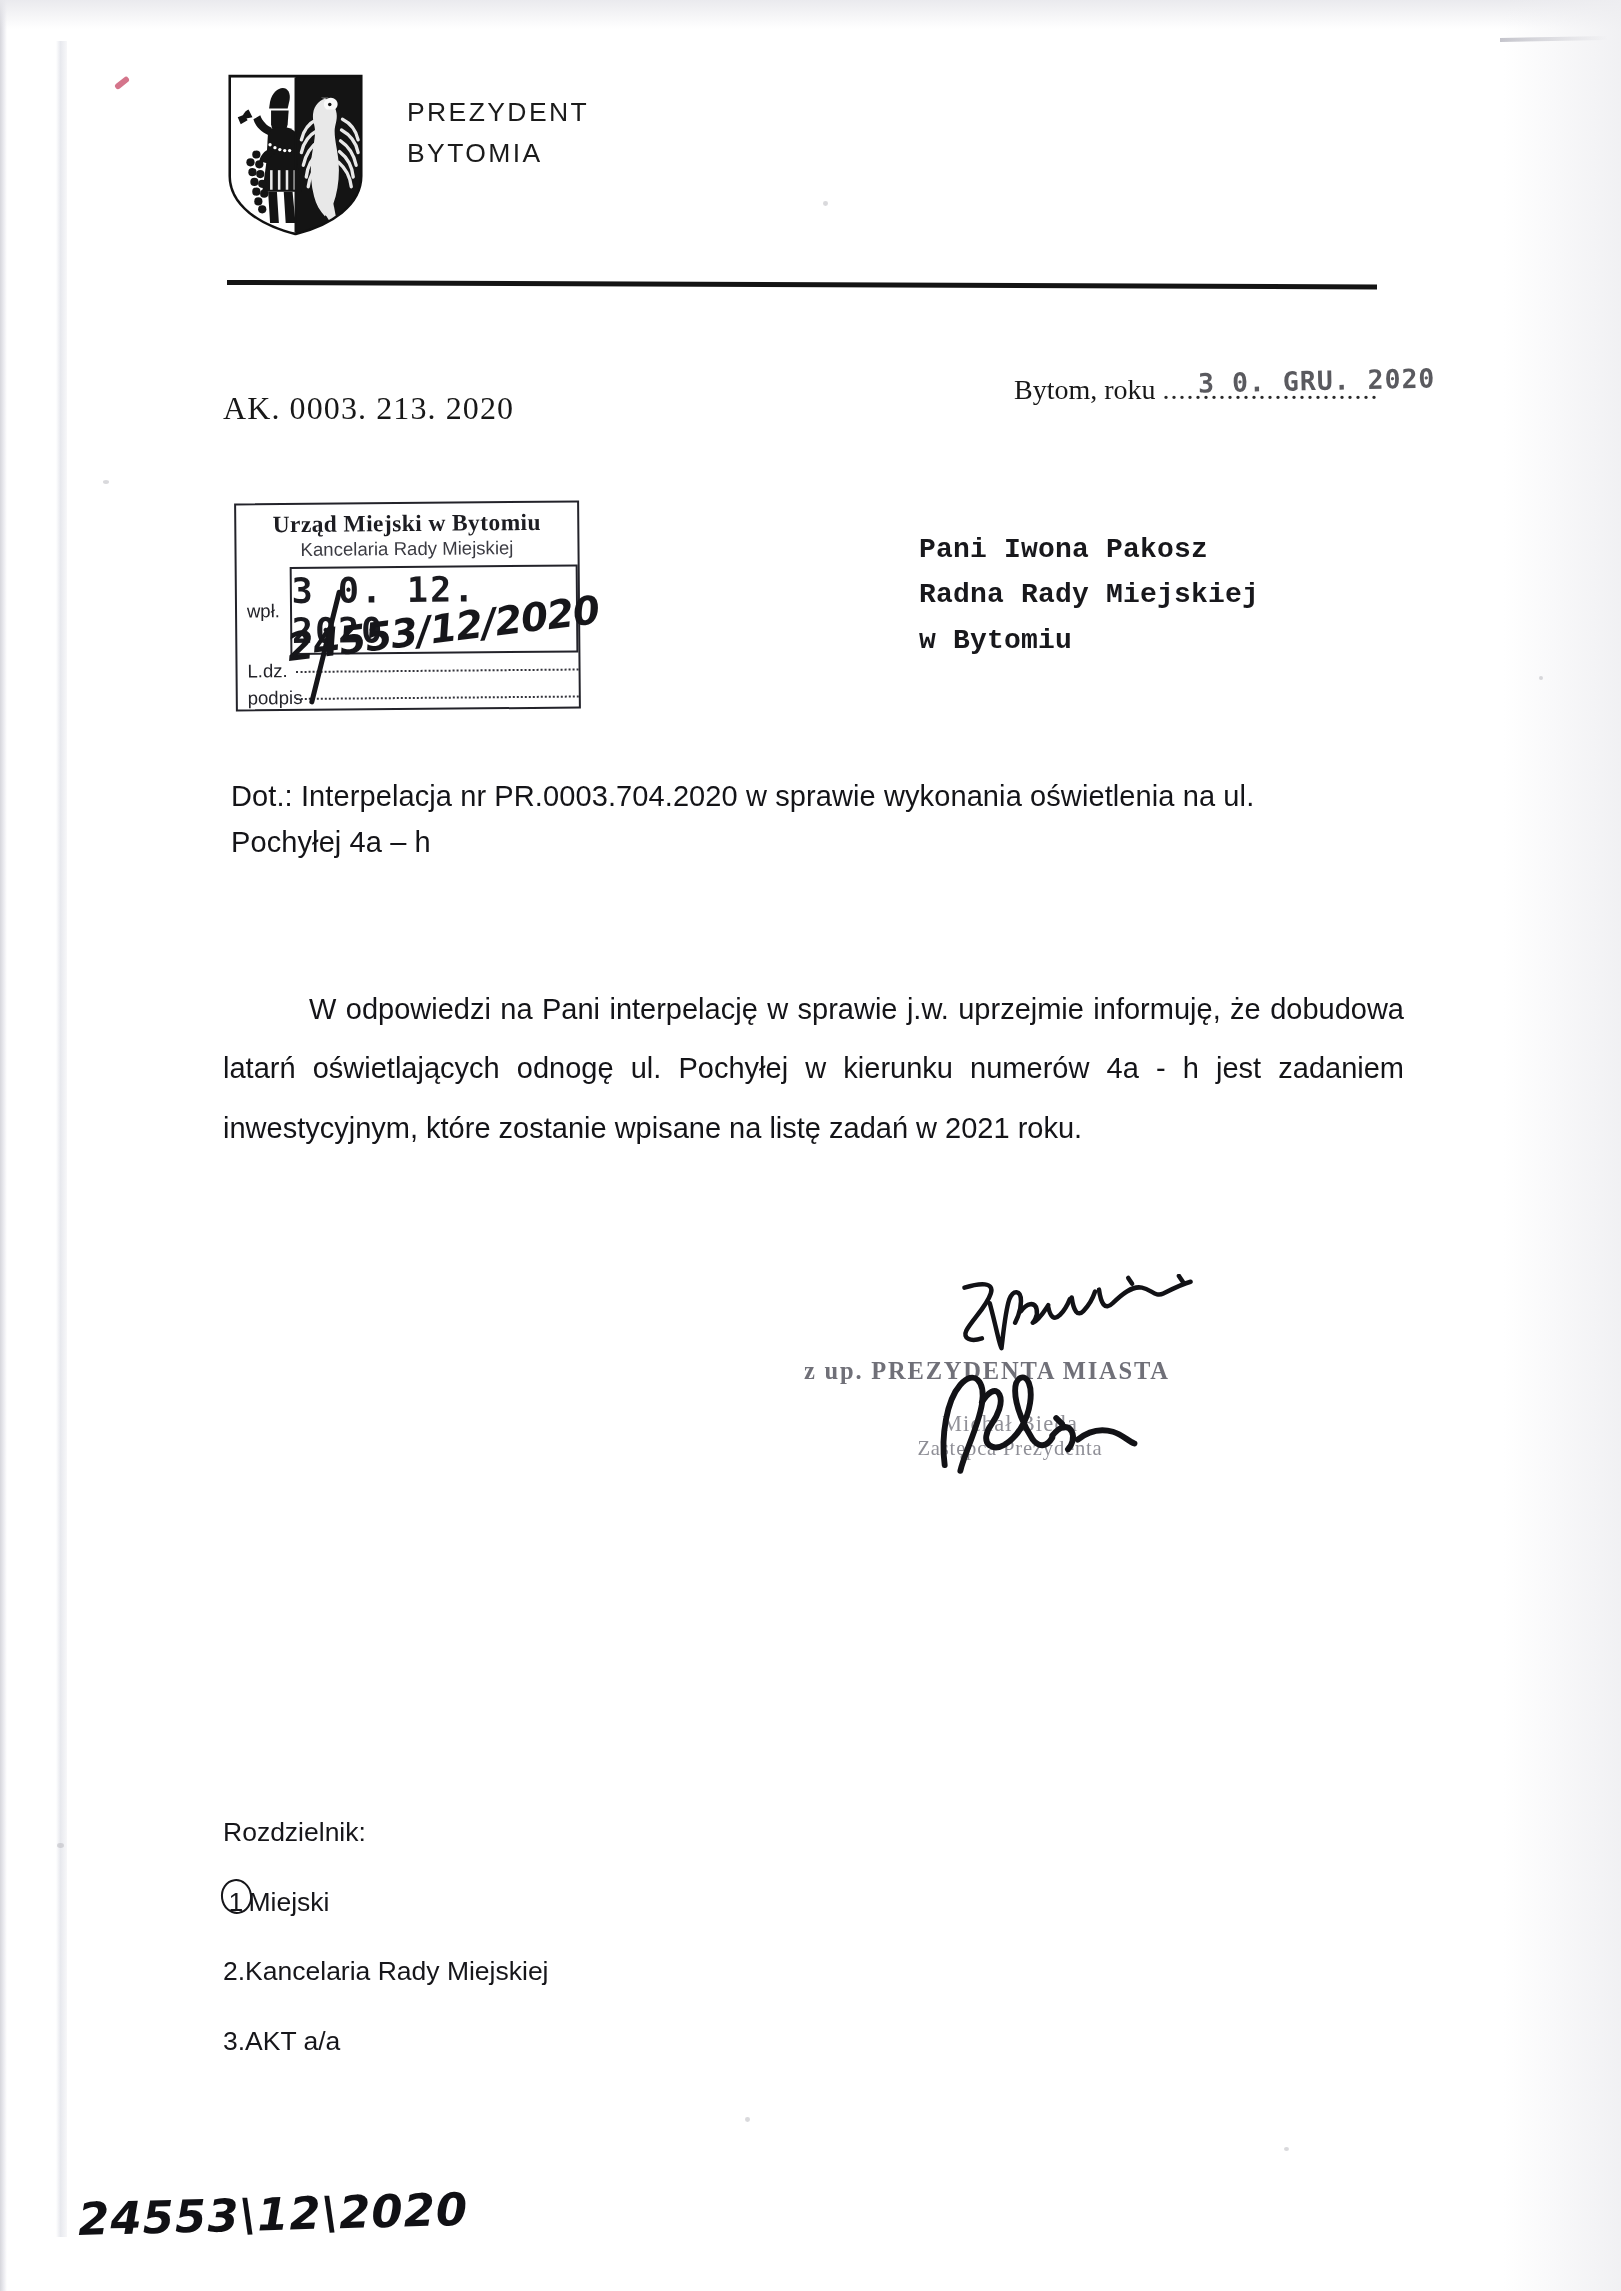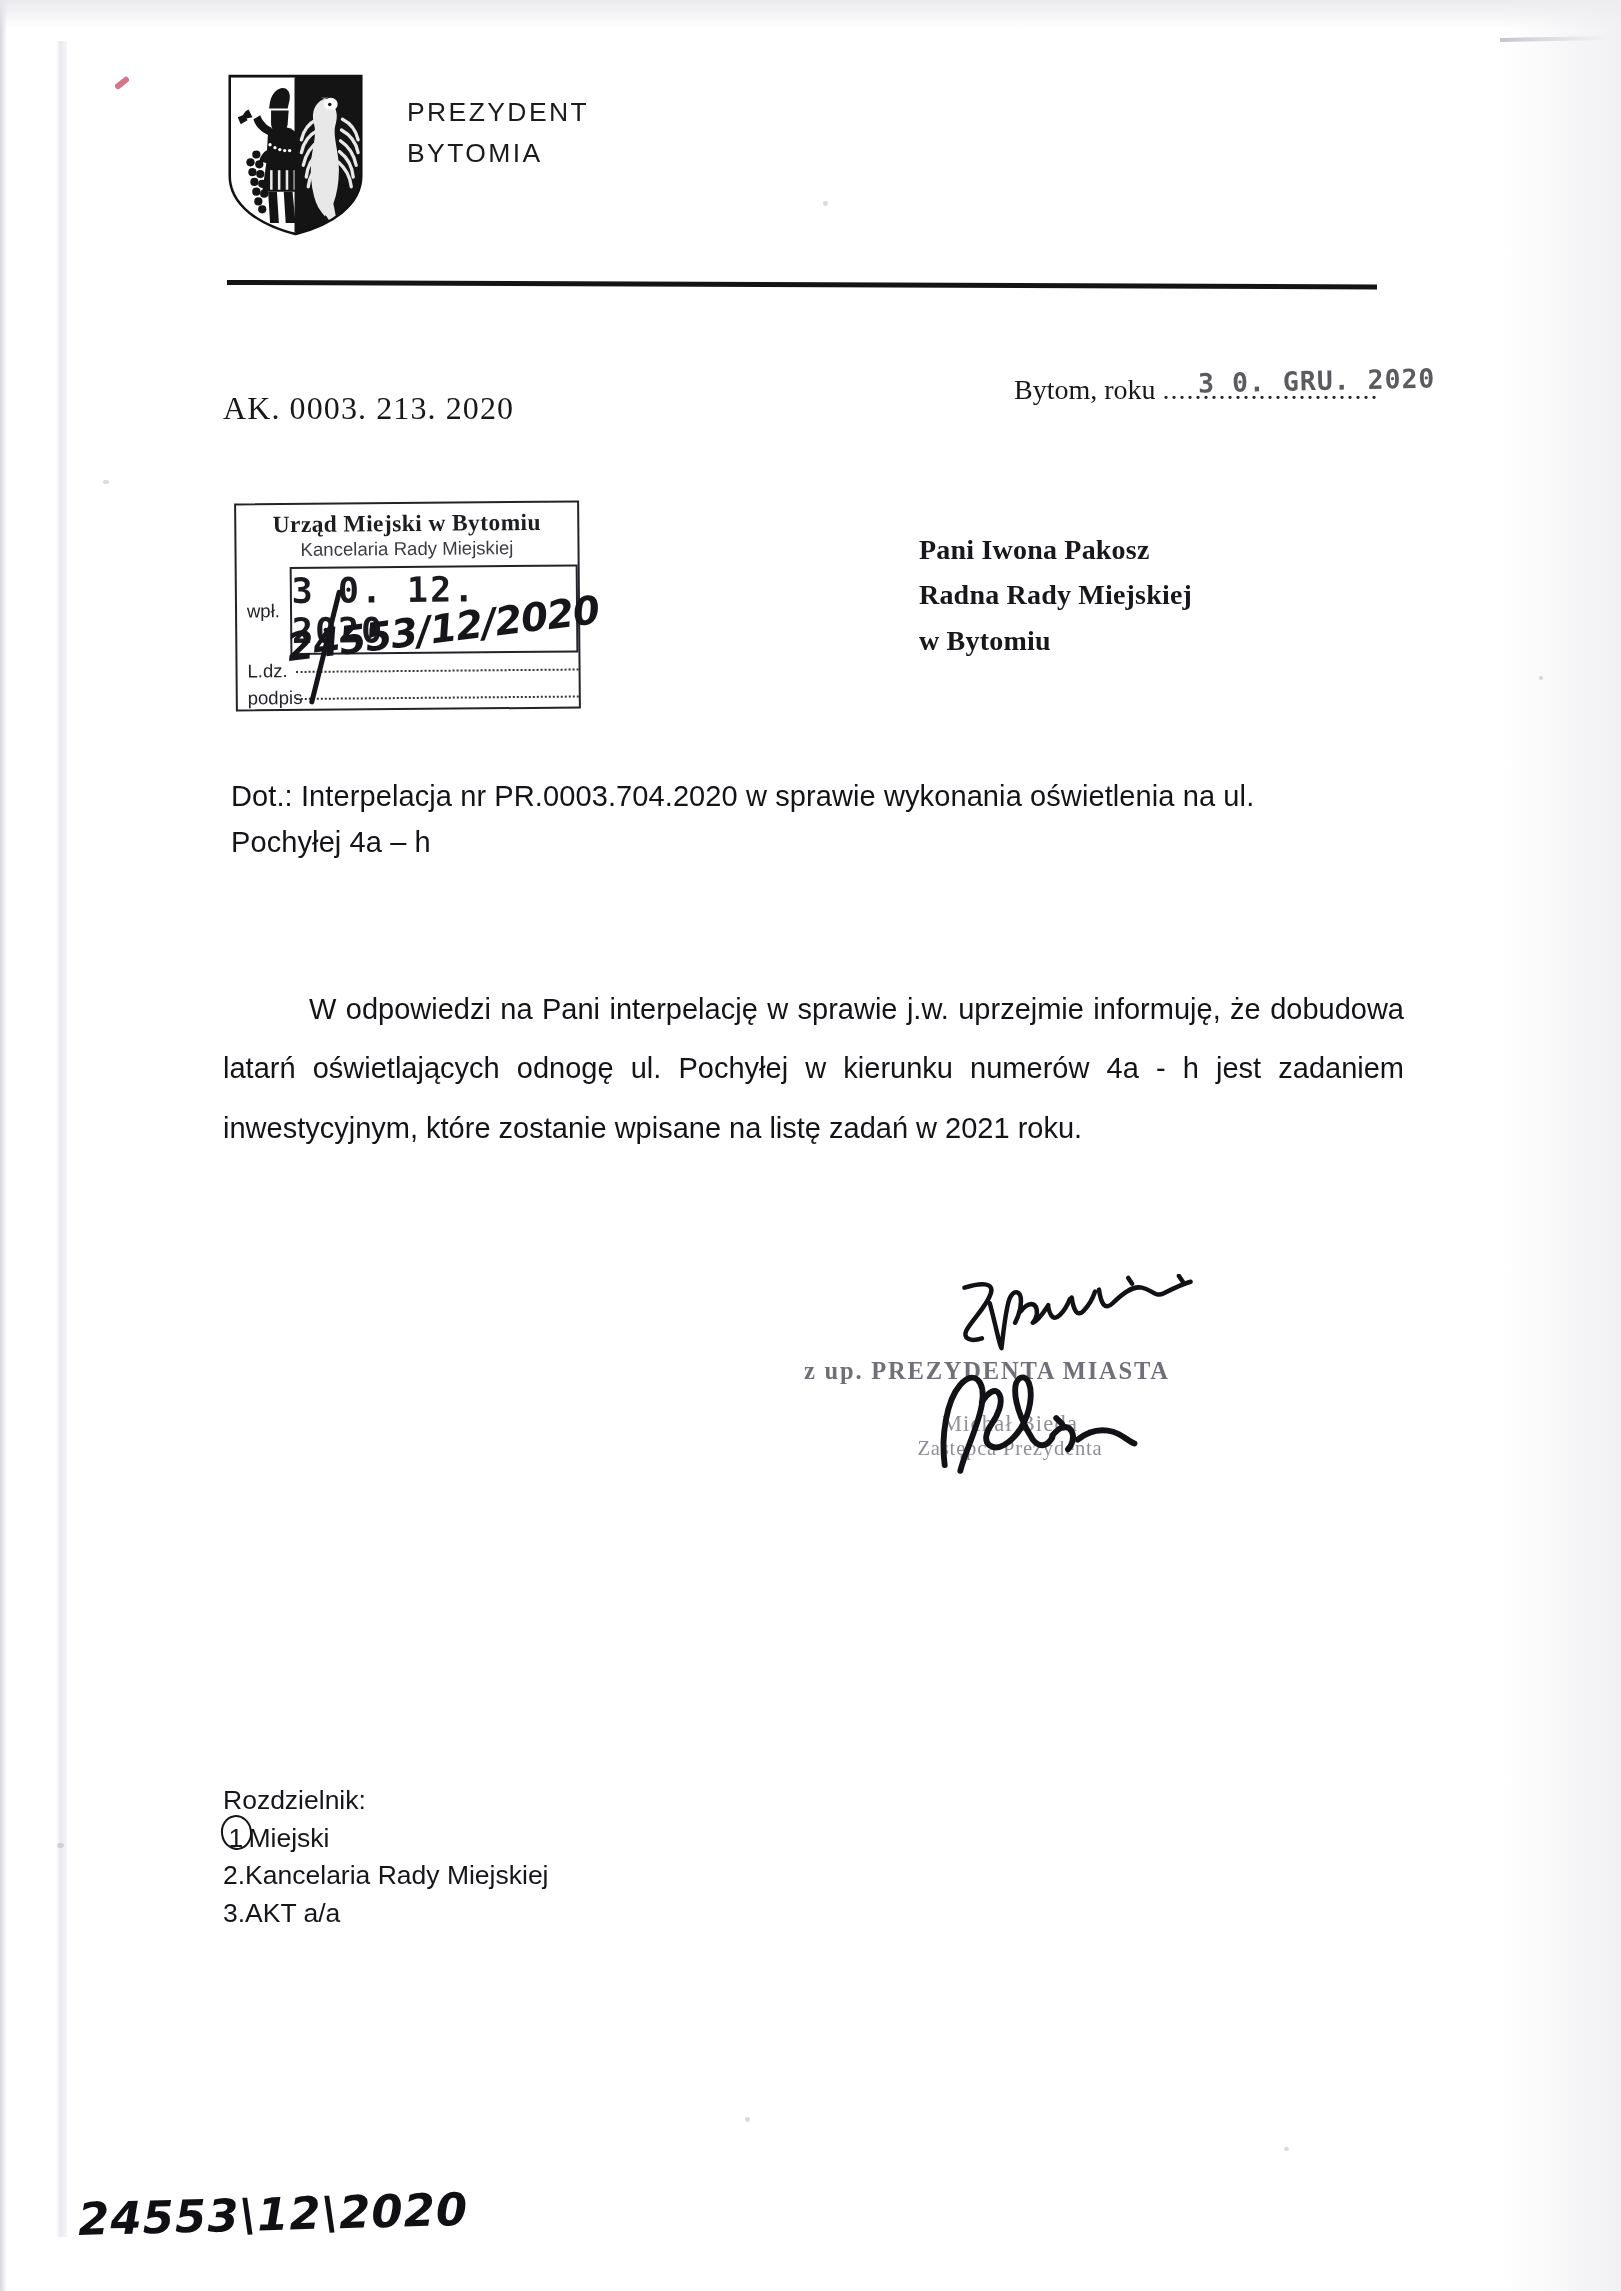--- a/index.html
+++ b/index.html
@@ -223,21 +223,21 @@
     width: 4.9px; height: 118px;
     background: #16161a;
     transform: rotate(14deg);
     border-radius: 2.9px;
   }
 
   
   .addressee {
     position: absolute;
     left: 919px; top: 527px;
-    font-family: Liberation Serif, serif;
+    font-family: Liberation Mono, monospace;
     font-size: 28px;
     font-weight: 700;
     line-height: 1.62;
     color: #18181c;
     letter-spacing: 0.2px;
   }
 
   
   .subject {
     position: absolute;
@@ -311,21 +311,21 @@
 
   
   .distrib {
     position: absolute;
     left: 223px; top: 1782px;
     font-family: "Liberation Sans", "DejaVu Sans", sans-serif;
     font-size: 26.5px;
     line-height: 1.42;
     color: #16161a;
   }
-  .distrib .item { white-space: nowrap; }
+  .distrib .item { white-space: nowrap; margin-top: 32px; }
   .circled {
     display: inline-block;
     position: relative;
     width: 25.5px;
     text-align: center;
   }
   .circled::before {
     content: "";
     position: absolute;
     left: -2px; top: -4.9px;

